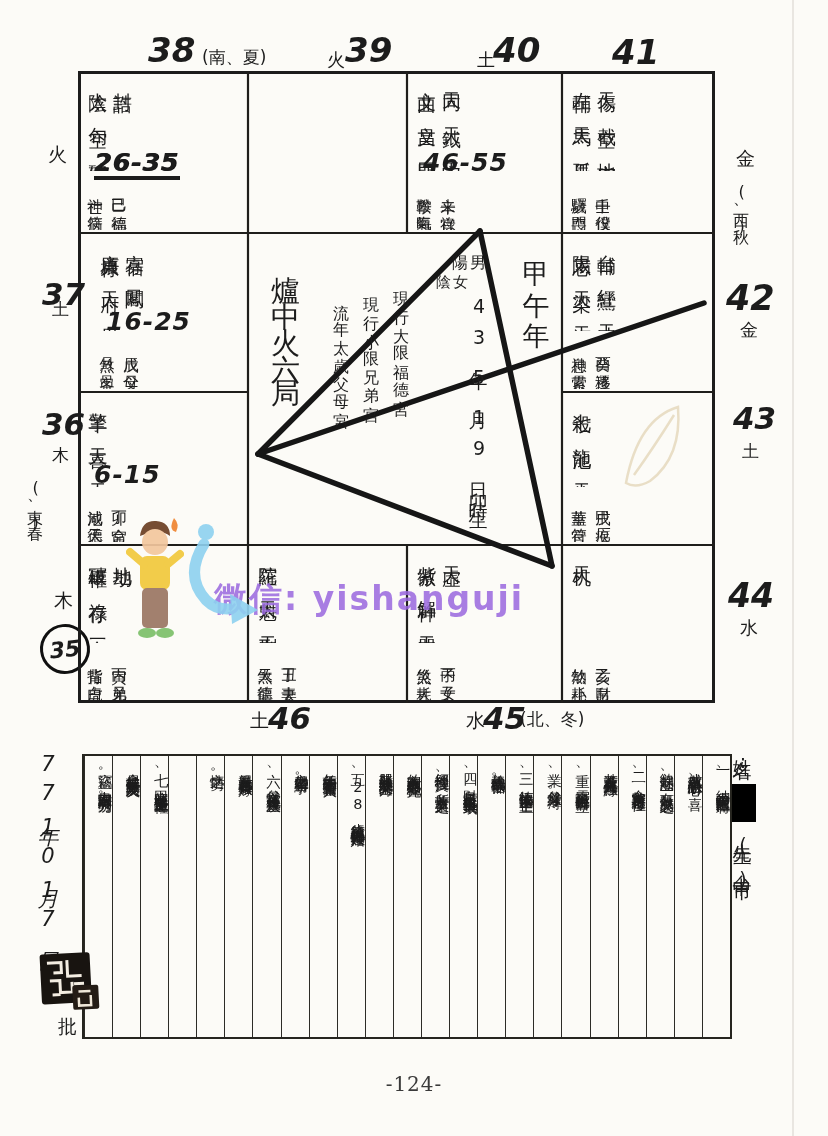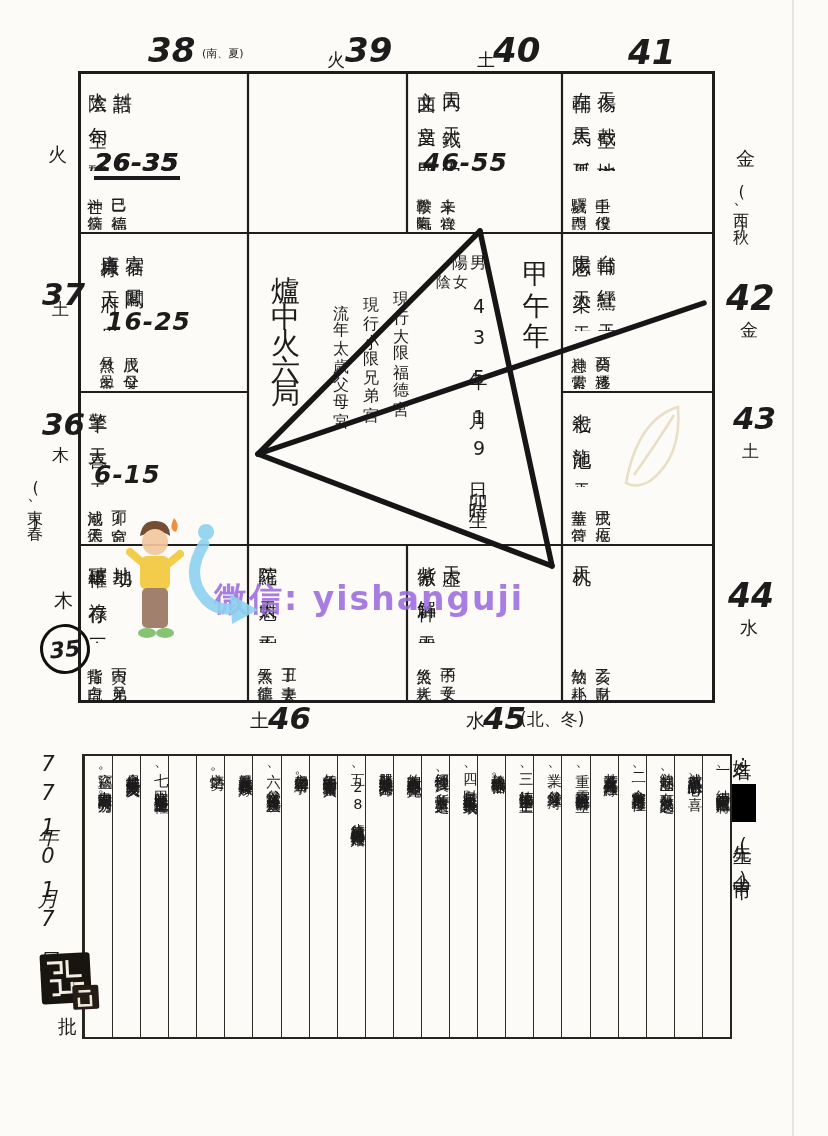--- a/index.html
+++ b/index.html
@@ -48,26 +48,26 @@
   .pagenum{position:absolute;left:0;top:1072px;width:828px;text-align:center;
            font-family:"DejaVu Serif",serif;font-size:20px;color:#3a3a3a;letter-spacing:1px;}
   .scan-edge{position:absolute;right:34px;top:0;width:2px;height:100%;background:#d9d6cf;opacity:.55;}
 </style>
 </head>
 <body>
 
 <div class="page">
 
   <div class="abs num" style="left:148px;top:30px;font-size:34px">38</div>
-  <div class="abs" style="left:202px;top:46px;font-size:11px">(南、夏)</div>
+  <div class="abs" style="left:202px;top:46px;font-size:17px">(南、夏)</div>
   <div class="abs" style="left:327px;top:48px;font-size:18px">火</div>
   <div class="abs num" style="left:345px;top:30px;font-size:34px">39</div>
   <div class="abs" style="left:477px;top:48px;font-size:18px">土</div>
   <div class="abs num" style="left:493px;top:30px;font-size:34px">40</div>
-  <div class="abs num" style="left:628px;top:32px;font-size:34px">41</div>
+  <div class="abs num" style="left:612px;top:32px;font-size:34px">41</div>
 
   <div class="abs" style="left:48px;top:142px;font-size:19px">火</div>
   <div class="abs num" style="left:42px;top:276px;font-size:31px">37</div>
   <div class="abs" style="left:52px;top:298px;font-size:17px">土</div>
   <div class="abs num" style="left:42px;top:406px;font-size:31px">36</div>
   <div class="abs" style="left:52px;top:444px;font-size:17px">木</div>
   <div class="abs vtext" style="left:24px;top:478px;height:100px;font-size:16px">(東、春)</div>
   <div class="abs" style="left:54px;top:588px;font-size:19px">木</div>
   <div class="circle35">
     <span>35</span>
@@ -231,15 +231,16 @@
   <svg class="abs" style="left:38px;top:950px" width="66" height="66" viewBox="0 0 66 66">
     <g transform="rotate(-3 33 33)">
       <rect x="3" y="3" width="50" height="50" rx="3" fill="#181410"></rect>
       <path d="M10 12 h14 v10 h-8 M30 10 v16 h14 M12 30 h10 v12 h12 v-10 M36 34 h10 M14 44 h8" fill="none" stroke="#f3ede2" stroke-width="3"></path>
       <rect x="34" y="36" width="26" height="24" rx="2" fill="#241c15"></rect>
       <path d="M40 42 h12 M40 48 v8 h12 v-10" fill="none" stroke="#efe7d8" stroke-width="2.5"></path>
     </g>
   </svg>
   <div class="seal-cap">批</div>
 
+  <div class="pagenum">-124-</div>
 
   <div class="scan-edge"></div>
 </div>
 
 </body></html>

